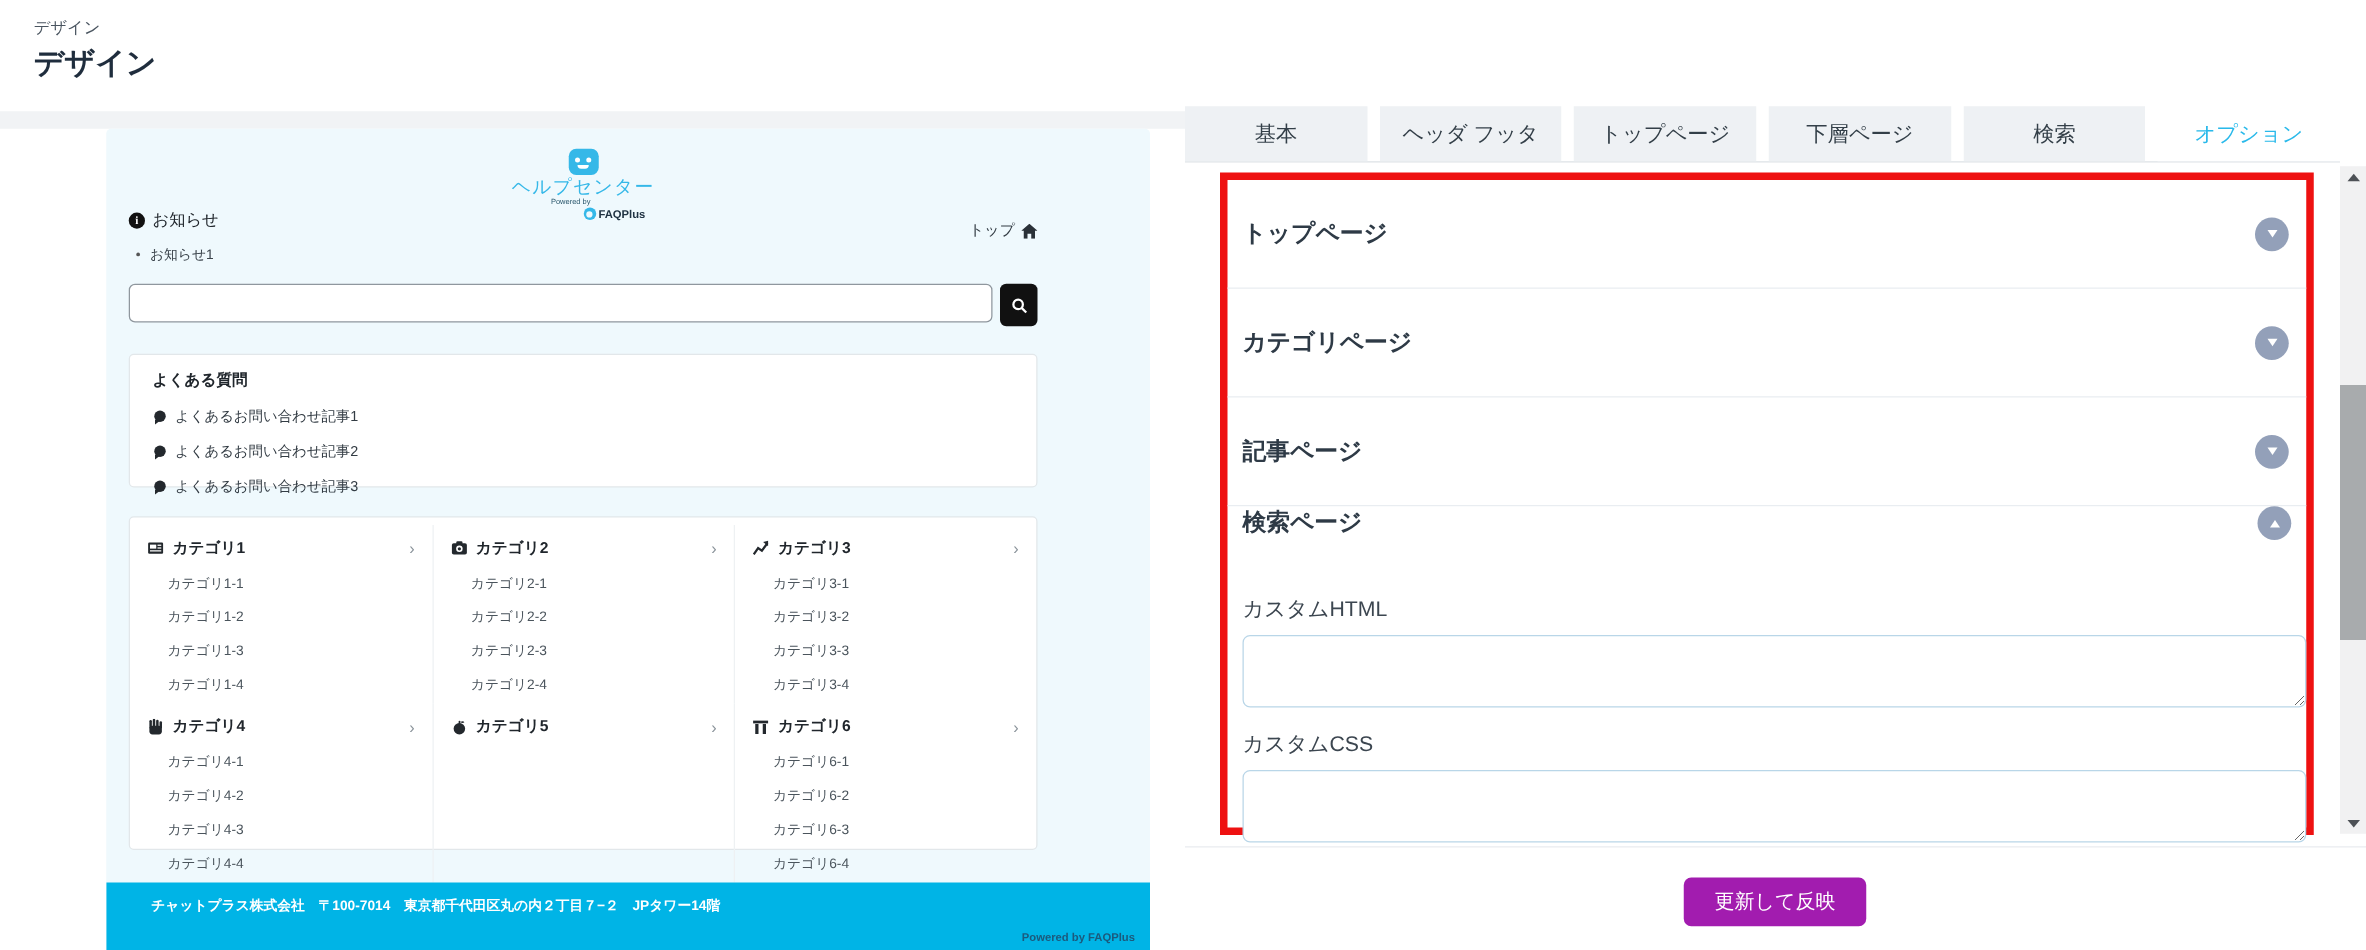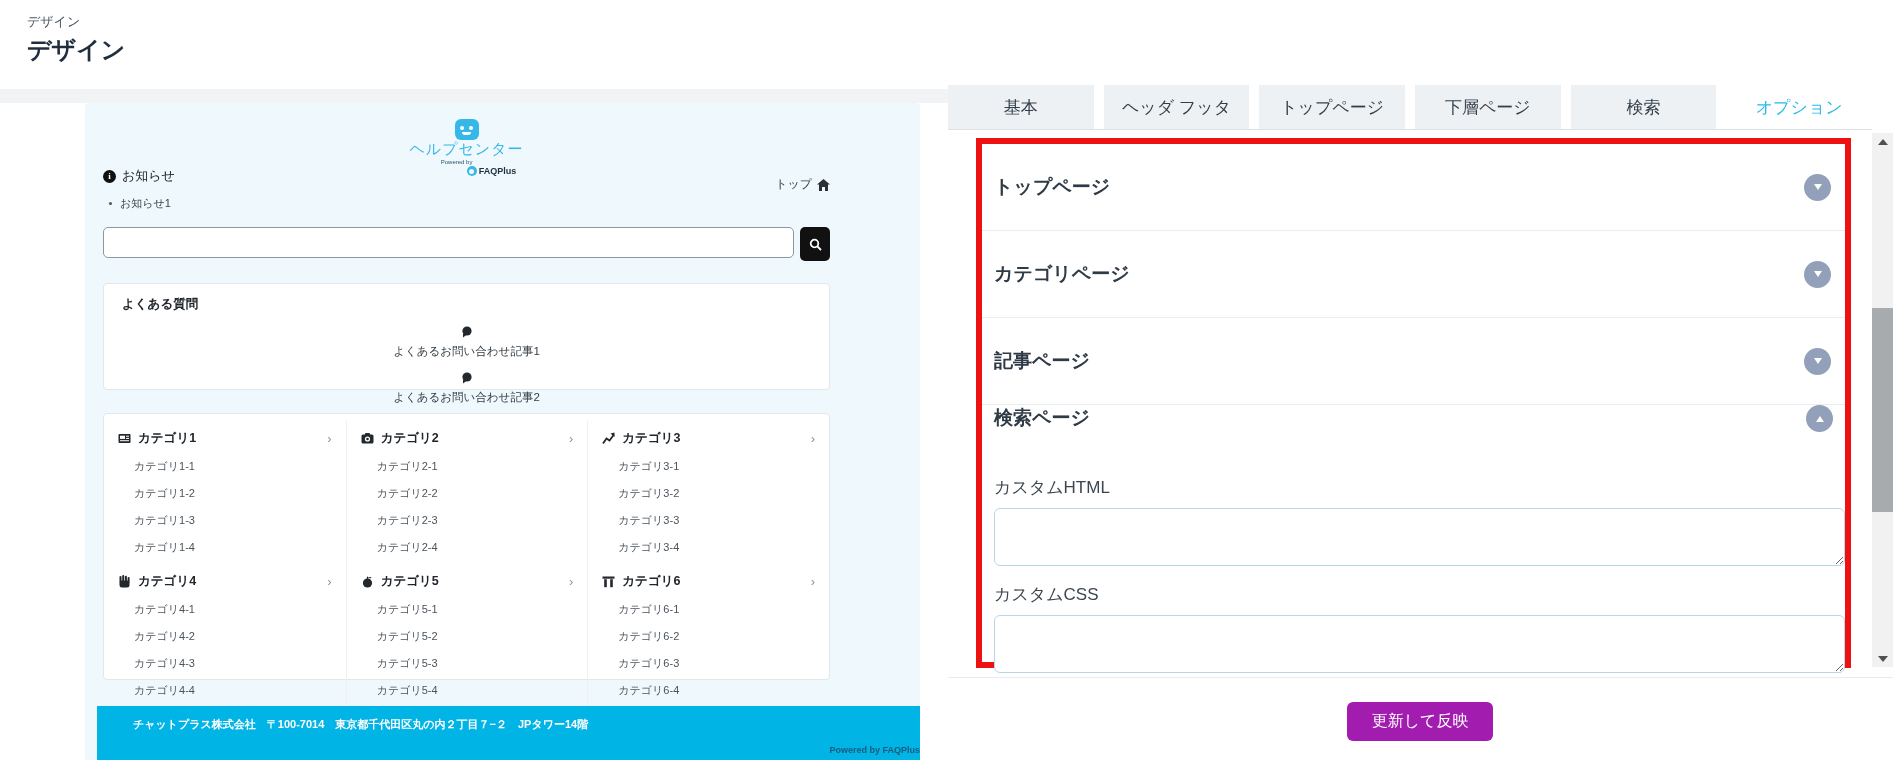--- a/index.html
+++ b/index.html
@@ -41,32 +41,32 @@
 
   #pv-search { position:absolute; left:18px; top:124px; width:727px; height:34px; display:flex; gap:6px; }
   .search-input { flex:1; height:31px; border:1px solid #8f979e; border-radius:5px; background:#fff;
     font-size:13px; padding:0 10px; outline:none; }
   .search-btn { width:30px; height:34px; background:#111; border:none; border-radius:5px;
     display:flex; align-items:center; justify-content:center; cursor:pointer; }
 
   .pv-card { position:absolute; background:#fff; border:1px solid #e2e7ea; border-radius:4px; }
   #pv-faq { left:18px; top:180px; width:727px; height:107px; padding:12px 18px; }
   .faq-title { font-size:12.5px; font-weight:bold; color:#20262c; }
-  .faq-item { display:flex; align-items:center; gap:6px; margin-top:13px; font-size:11.5px; color:#333c44;flex-direction:column; }
+  .faq-item { display:flex; align-items:center; gap:6px; margin-top:13px; font-size:11.5px; color:#333c44; }
 
   #pv-cats { left:18px; top:310px; width:727px; height:267px; display:grid;
     grid-template-columns:1fr 1fr 1fr; grid-template-rows:1fr 1fr; padding:6px 0; }
   .cat-cell { padding:10px 14px 2px 14px; }
   .cat-cell.vline { border-left:1px solid #eef1f3; }
   .cat-head { display:flex; align-items:center; gap:7px; font-size:12.5px; font-weight:bold; color:#20262c; }
   .cat-head .chev { margin-left:auto; color:#8b949b; font-size:13px; font-weight:normal; }
   .cat-items { margin:6px 0 0 16px; }
   .cat-items div { font-size:11px; color:#4a545c; padding:6px 0; }
 
-  #pv-footer { position:absolute; left:12px; bottom:0; width:835px; height:54px; background:#00b4e6; }
+  #pv-footer { position:absolute; left:0; bottom:0; width:835px; height:54px; background:#00b4e6; }
   .footer-company { position:absolute; left:36px; top:11px; font-size:11px; font-weight:bold; color:#ffffff; }
   .footer-powered { position:absolute; right:12px; bottom:5px; font-size:9px; font-weight:bold; color:#1b5a7d; }
 
   
   #panel { position:absolute; left:948px; top:85px; width:924px; height:583px; }
   #tabbar { position:absolute; left:0; top:0; width:924px; height:45px; display:flex; gap:10px;
     border-bottom:1px solid #dde2e6; }
   .tab { flex:1; background:#eef1f4; display:flex; align-items:center; justify-content:center;
     font-size:17px; color:#333f48; cursor:pointer; }
   .tab.active { background:#fff; color:#29b9ea; }
@@ -260,26 +260,20 @@
     <div class="cat-cell vline">
       <div class="cat-head">
         <svg width="13" height="13" viewBox="0 0 13 13">
             <circle cx="6.5" cy="8" r="4.6" fill="#23282d"></circle>
             <rect x="5.9" y="1.5" width="1.4" height="3.5" rx="0.7" fill="#23282d"></rect>
             <path d="M7.3 2.6 Q9.5 1.2 10.5 2.8 Q9 4 7.3 2.6" fill="#23282d"></path>
           </svg>
         <span>カテゴリ5</span>
         <span class="chev">›</span>
       </div>
-      <div class="cat-items">
-        <div>カテゴリ5-1</div>
-        <div>カテゴリ5-2</div>
-        <div>カテゴリ5-3</div>
-        <div>カテゴリ5-4</div>
-      </div>
     </div>
 
     <div class="cat-cell vline">
       <div class="cat-head">
         <svg width="13" height="13" viewBox="0 0 13 13">
             <rect x="0.5" y="1.5" width="12" height="2.2" fill="#23282d"></rect>
             <rect x="2.2" y="4.2" width="2.6" height="8" fill="#23282d"></rect>
             <rect x="8.2" y="4.2" width="2.6" height="8" fill="#23282d"></rect>
           </svg>
         <span>カテゴリ6</span>

